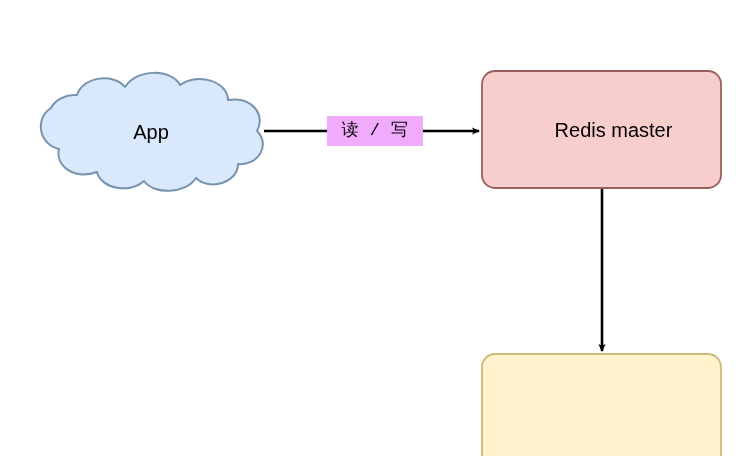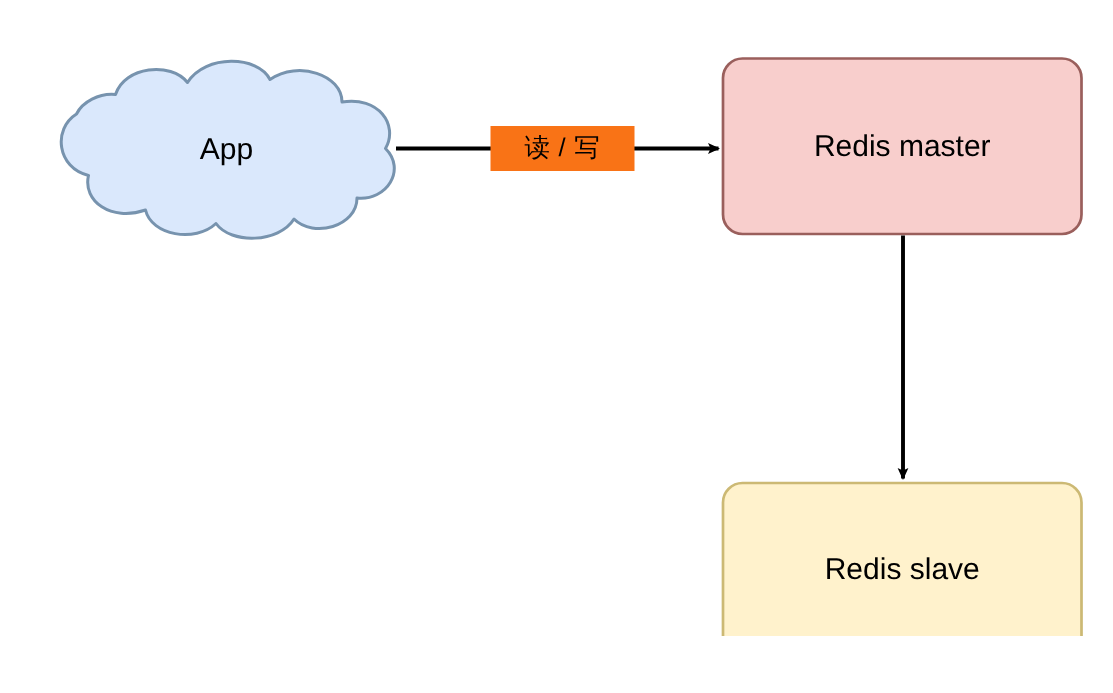--- a/index.html
+++ b/index.html
@@ -10,20 +10,21 @@
   }
   body {
     font-family: "Liberation Sans", "DejaVu Sans", sans-serif;
   }
   #diagram-canvas {
     position: relative;
     width: 742px;
     height: 424px;
     background: #ffffff;
     overflow: hidden;
+    margin-top: 32px;
   }
   #diagram-svg {
     position: absolute;
     top: 0;
     left: 0;
     width: 742px;
     height: 462px;
   }
   .node-label {
     position: absolute;
@@ -35,39 +36,40 @@
     font-size: 20px;
     line-height: 1.2;
     white-space: nowrap;
     pointer-events: none;
   }
   .edge-label {
     position: absolute;
     display: flex;
     align-items: center;
     justify-content: center;
-    background: #f97316;
+    background: #f0abfc;
     color: #000000;
-    font-family: Liberation Sans, sans-serif;
+    font-family: Liberation Mono, monospace;
     font-size: 17px;
     line-height: 1.2;
     white-space: nowrap;
     pointer-events: none;
   }
   #label-app {
     left: 37px;
     top: 78px;
     width: 228px;
     height: 44px;
   }
   #label-redis-master {
     left: 481px;
     top: 76px;
     width: 241px;
     height: 44px;
+    padding-left: 12px;
   }
   #label-redis-slave {
     left: 481px;
     top: 358px;
     width: 241px;
     height: 44px;
   }
   #label-read-write {
     left: 327px;
     top: 84px;
@@ -113,18 +115,17 @@
 
     <line id="edge-app-master" x1="264" y1="99" x2="479" y2="99" stroke="#000000" stroke-width="2.6" marker-end="url(#arrow-black)"></line>
 
     <line id="edge-master-slave" x1="602" y1="157" x2="602" y2="319" stroke="#000000" stroke-width="2.6" marker-end="url(#arrow-black)"></line>
   </svg>
 
   <div class="node-label" id="label-app">App</div>
 
   <div class="node-label" id="label-redis-master">Redis master</div>
 
-  <div class="node-label" id="label-redis-slave">Redis slave</div>
 
   <div class="edge-label" id="label-read-write">读 / 写</div>
 
 
 </div>
 
 </body></html>

